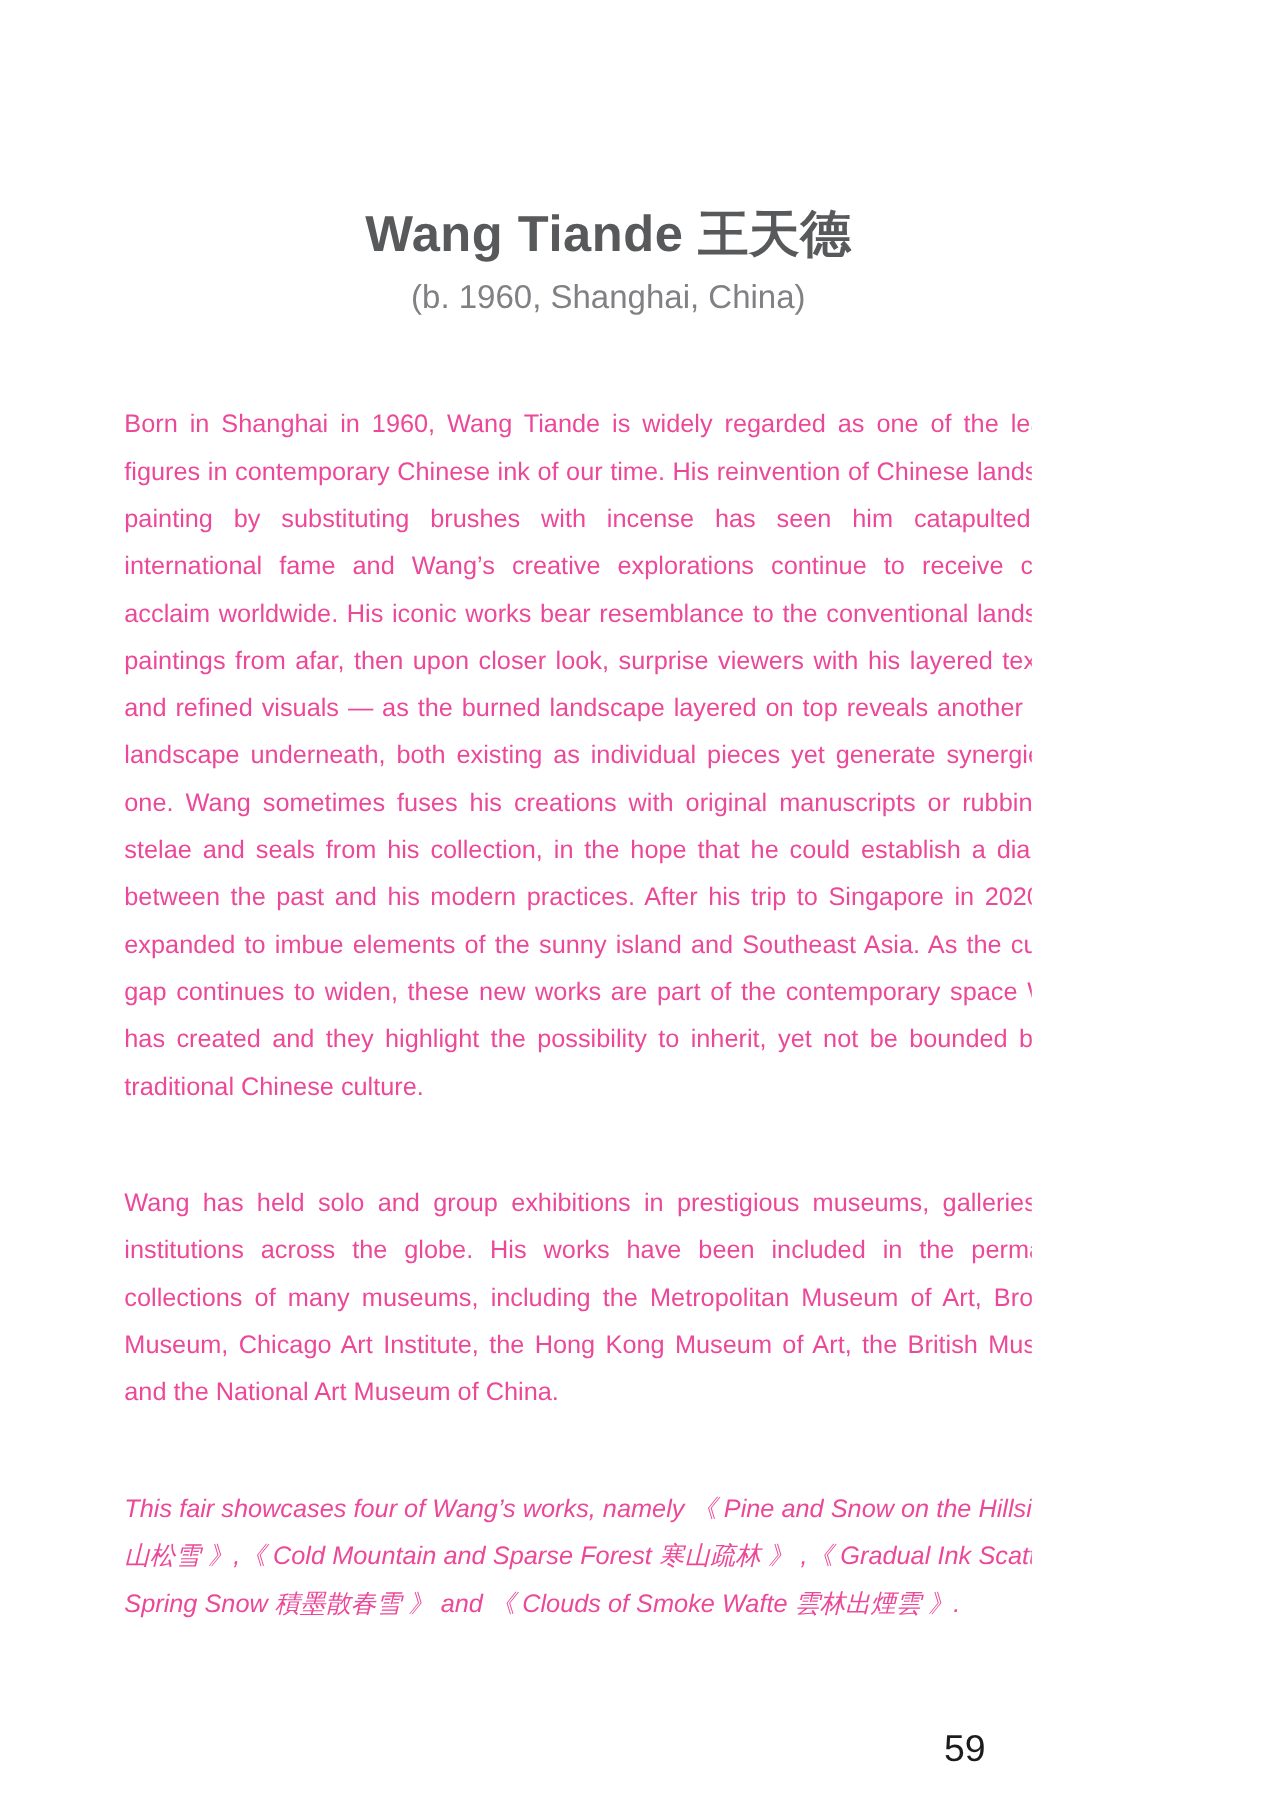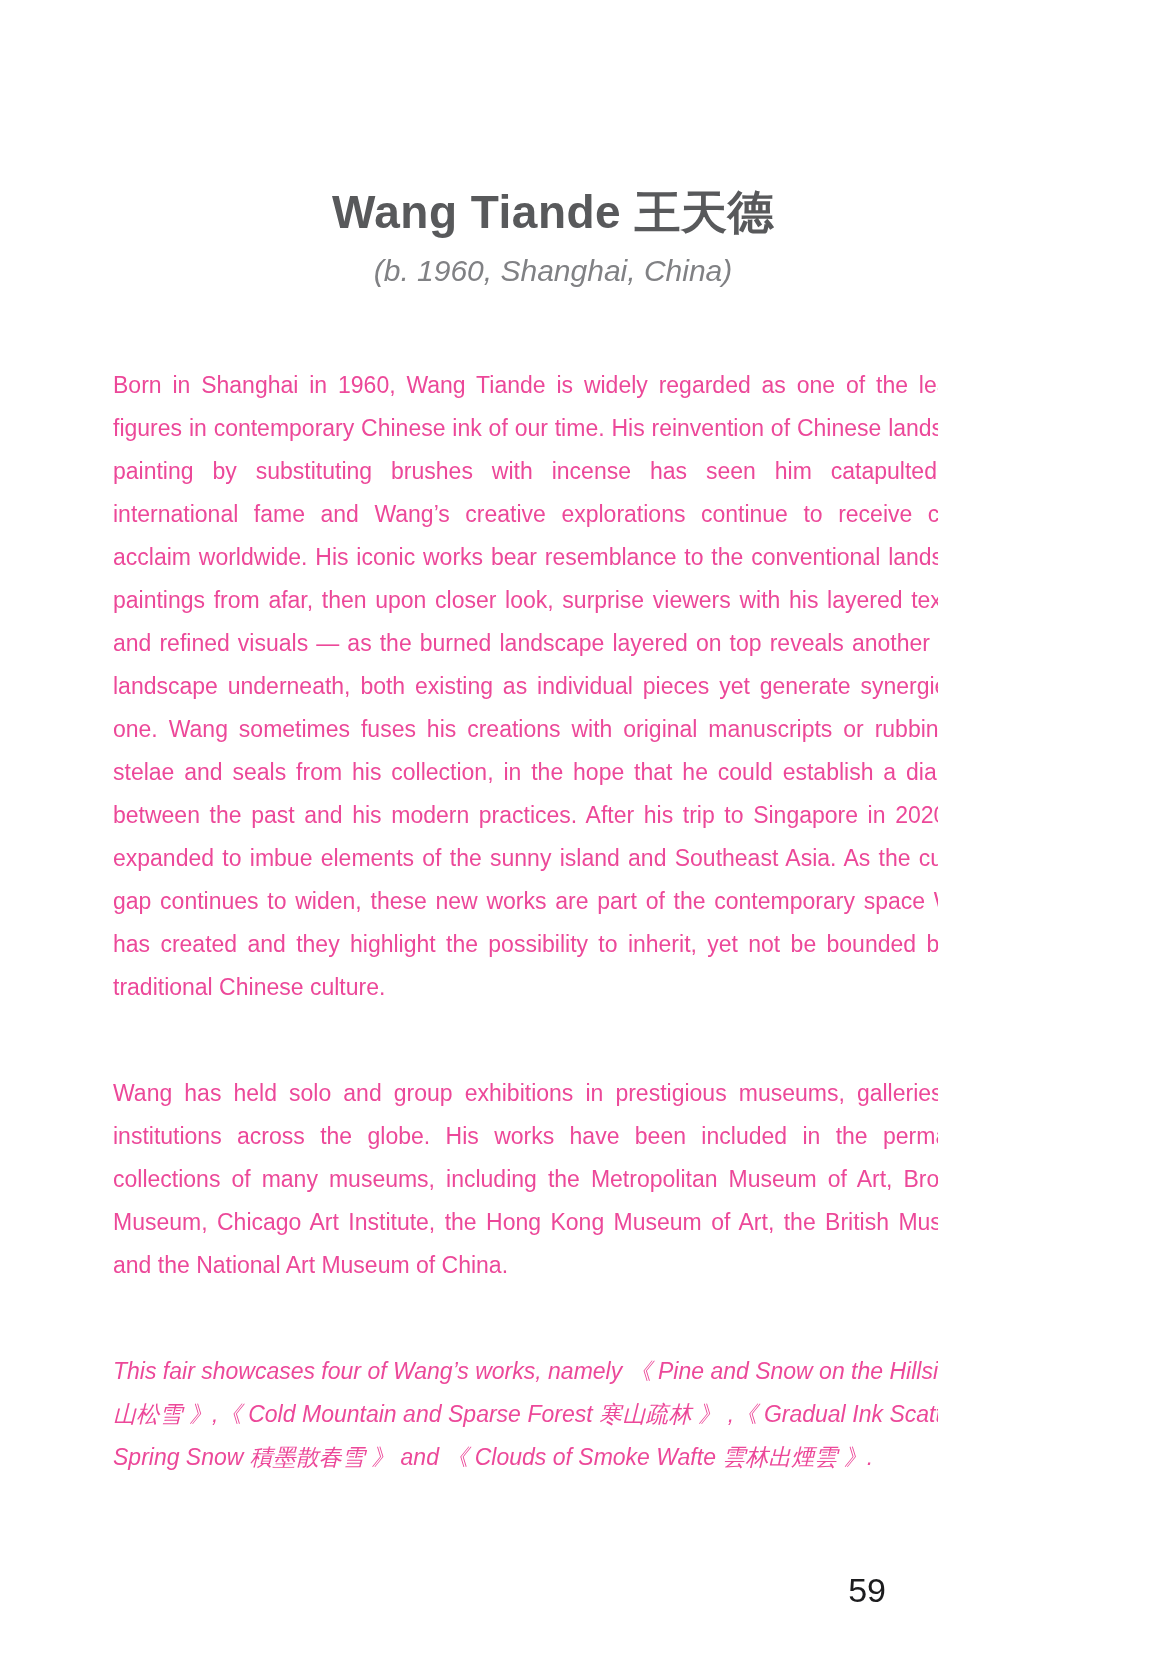--- a/index.html
+++ b/index.html
@@ -25,42 +25,41 @@
     margin: 0;
     font-family: "Liberation Sans", sans-serif;
     font-size: 46px;
     font-weight: 700;
     letter-spacing: 0.5px;
     color: #58595b;
   }
   .doc-subtitle {
     margin: 10px 0 0 0;
     font-size: 30px;
-    font-style: italic;
     font-weight: 400;
     color: #808184;
   }
   .doc-body {
     width: 880px;
     margin: 76px 0 0 113px;
     font-size: 23px;
     line-height: 43px;
     color: #ec4899;
     text-align: justify;
   }
   .doc-body p {
     margin: 0 0 63px 0;
   }
   .doc-body p:last-child {
     margin-bottom: 0;
     font-style: italic;
   }
   .page-number {
     position: absolute;
-    right: 52px;
+    right: 42px;
     bottom: 44px;
     font-size: 34px;
     color: #1c1c1e;
   }
 </style>
 </head>
 <body>
 
 <div class="page">
 

